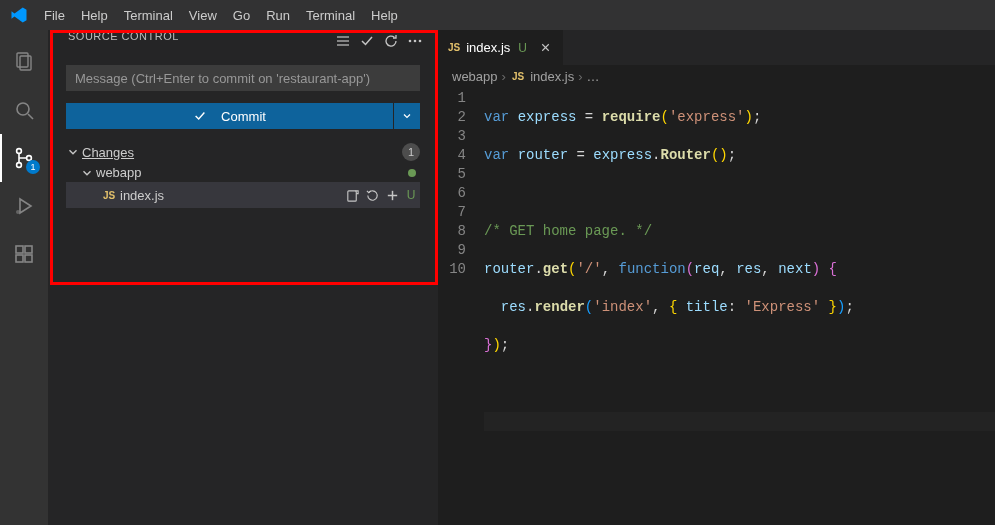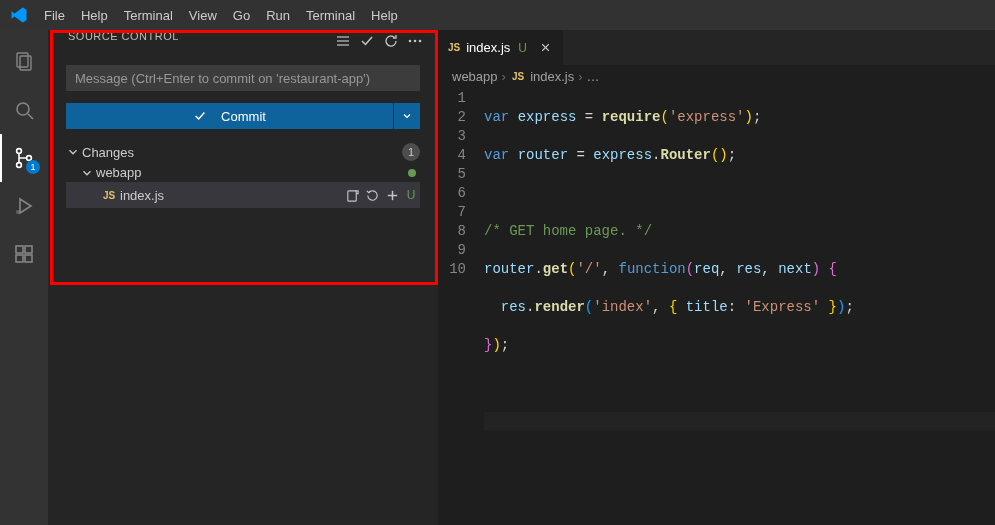--- a/index.html
+++ b/index.html
@@ -142,21 +142,21 @@
     cursor: pointer;
   }
 
   .changes-head {
     display: flex; align-items: center;
     margin-top: 12px;
     padding: 2px 0;
     cursor: pointer;
   }
   .changes-head .chev { width: 16px; text-align: center; color: #c5c5c5; }
-  .changes-head .label { flex: 1; font-size: 13px; color:#cccccc; }
+  .changes-head .label { flex: 1; font-size: 13px; color:#cccccc;text-decoration:underline; }
   .count-badge {
     background: #4d4d4d;
     color: #cccccc;
     min-width: 18px; height: 18px;
     border-radius: 10px;
     font-size: 11px;
     display: flex; align-items: center; justify-content: center;
     padding: 0 5px;
   }
 

